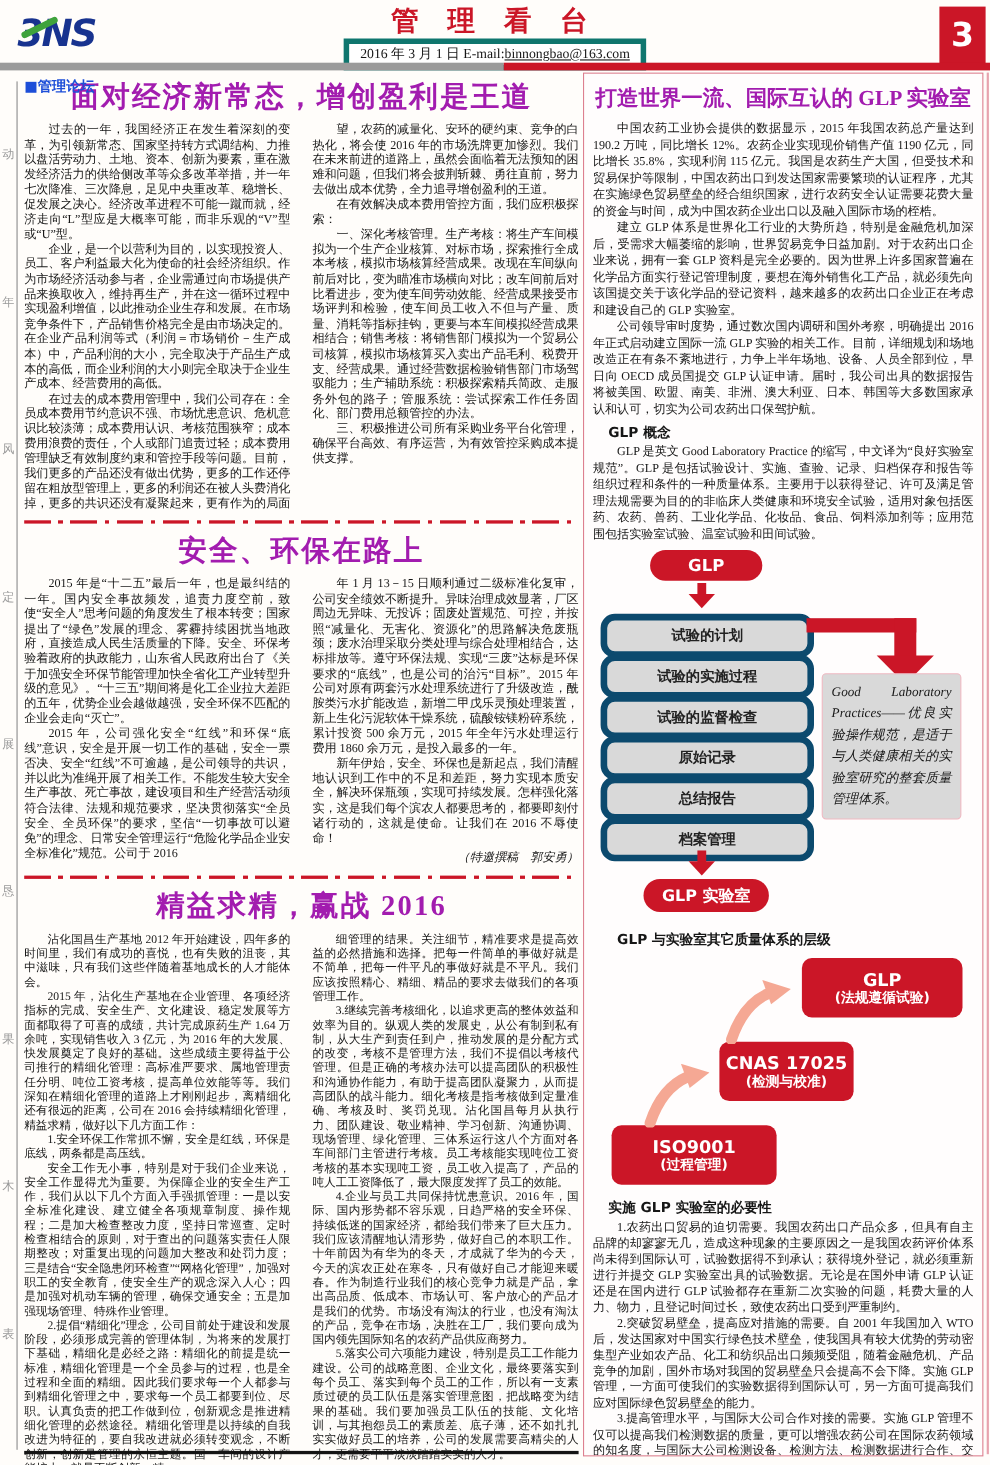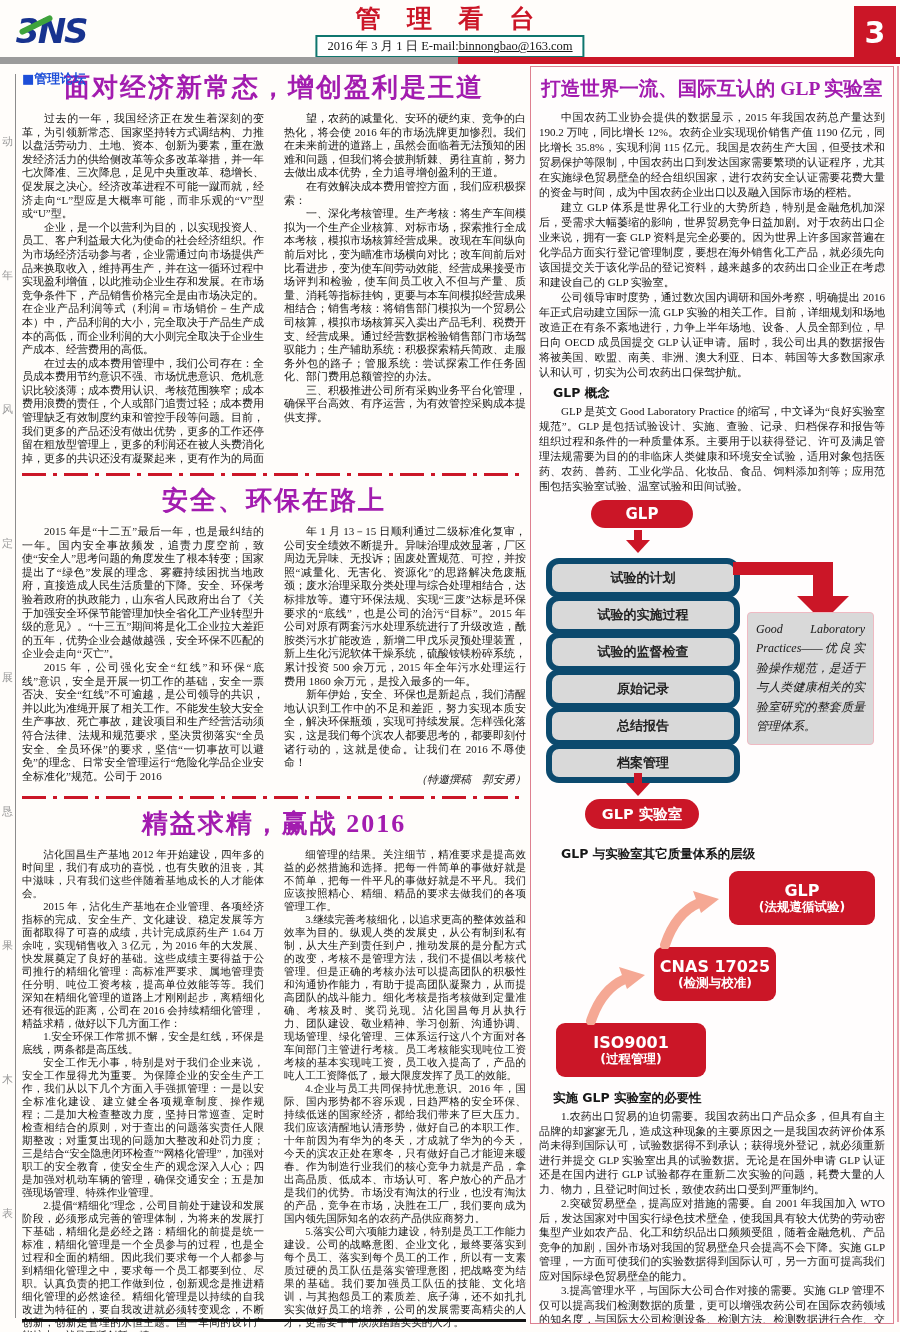--- a/index.html
+++ b/index.html
@@ -3,21 +3,21 @@
 <meta charset="utf-8">
 <style>
   html,body{margin:0;padding:0;background:#ddd;}
   .page{position:relative;width:900px;height:1332px;margin:0 auto;background:#fffdfa;
         font-family:"Liberation Serif","DejaVu Serif",serif;color:#161616;overflow:hidden;}
 
   
   .masthead{position:absolute;top:2px;left:0;right:0;text-align:center;margin:0;
             font-size:25px;font-weight:900;color:#cb1627;letter-spacing:10px;}
   .datebox{position:absolute;top:35px;left:50%;transform:translateX(-50%);
-           border:2px solid #0f766e;padding:1px 10px;font-size:12.5px;white-space:nowrap;background:#fff;}
+           border:5px solid #0f766e;padding:1px 10px;font-size:12.5px;white-space:nowrap;background:#fff;}
   .datebox .email{text-decoration:underline;}
   .logo{position:absolute;left:16px;top:14px;font-style:italic;font-weight:900;font-size:34px;
         color:#18338f;font-family:"DejaVu Sans",sans-serif;letter-spacing:-2px;line-height:1;}
   .logo-leaf{position:absolute;left:2px;top:8px;width:36px;height:6px;background:#3fa33c;
              transform:rotate(-26deg);border-radius:4px;}
   .pagenum{position:absolute;right:4px;top:6px;width:42px;height:52px;background:#cb1627;color:#fff;
            font-family:"DejaVu Sans",sans-serif;font-weight:700;font-size:30px;
            display:flex;align-items:center;justify-content:center;}
   .rule-gray{position:absolute;top:57px;left:0;width:458px;height:7px;background:#9b9b9b;}
   .rule-red{position:absolute;top:57px;left:458px;right:0;height:7px;background:#cb1627;}

